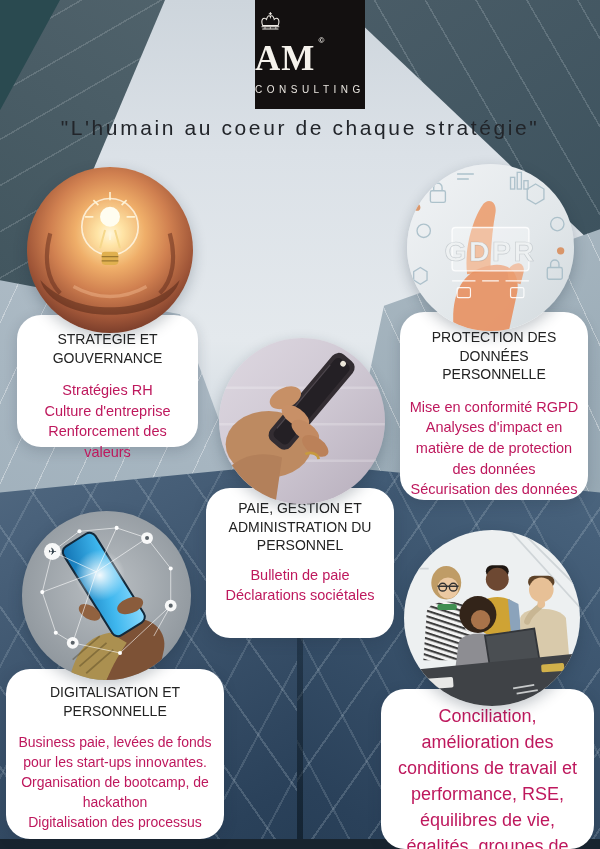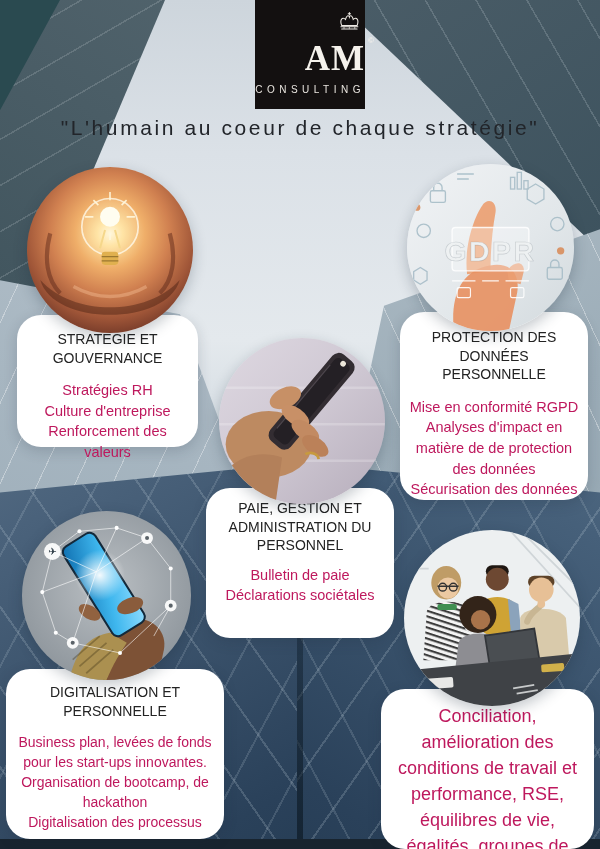--- a/index.html
+++ b/index.html
@@ -55,21 +55,21 @@
   .bg-center-seam{
     position:absolute;left:297px;top:594px;width:6px;bottom:8px;
     background:linear-gradient(180deg,rgba(12,26,38,.35),rgba(10,22,32,.65));
   }
   .bg-bottom-band{
     position:absolute;left:0;right:0;bottom:0;height:10px;background:#18242f;
   }
   
   .logo-box{
     position:absolute;left:255px;top:0;width:110px;height:109px;
-    background:#131010;color:#f5f2ec;text-align:right;z-index:6;
+    background:#131010;color:#f5f2ec;text-align:left;z-index:6;
   }
   .logo-crown{margin-top:11px;height:20px;}
   .logo-brand{
     position:relative;display:inline-block;margin-top:6px;
     font-family:"Liberation Serif",serif;font-weight:700;font-size:35px;
     letter-spacing:1px;line-height:1;
   }
   .logo-tm{position:absolute;top:-4px;right:-10px;font-size:8px;font-family:"Liberation Sans",sans-serif;}
   .logo-sub{margin-top:8px;font-size:10px;letter-spacing:4.5px;color:#e9e5df;}
   
@@ -170,21 +170,21 @@
     <div class="card-title">PAIE, GESTION ET ADMINISTRATION DU PERSONNEL</div>
     <div class="card-body">
       <div class="line">Bulletin de paie</div>
       <div class="line">Déclarations sociétales</div>
     </div>
   </div>
 
   <div class="card" id="card-digital">
     <div class="card-title">DIGITALISATION ET PERSONNELLE</div>
     <div class="card-body">
-      <div class="line">Business plan, levées de fonds pour les start-ups innovantes.</div>
+      <div class="line">Business paie, levées de fonds pour les start-ups innovantes.</div>
       <div class="line">Organisation de bootcamp, de hackathon</div>
       <div class="line">Digitalisation des processus</div>
     </div>
   </div>
 
   <div class="card" id="card-qvt">
     <div class="card-body">
       <div class="line">Conciliation, amélioration des conditions de travail et performance, RSE, équilibres de vie, égalités, groupes de travail</div>
     </div>
   </div>

